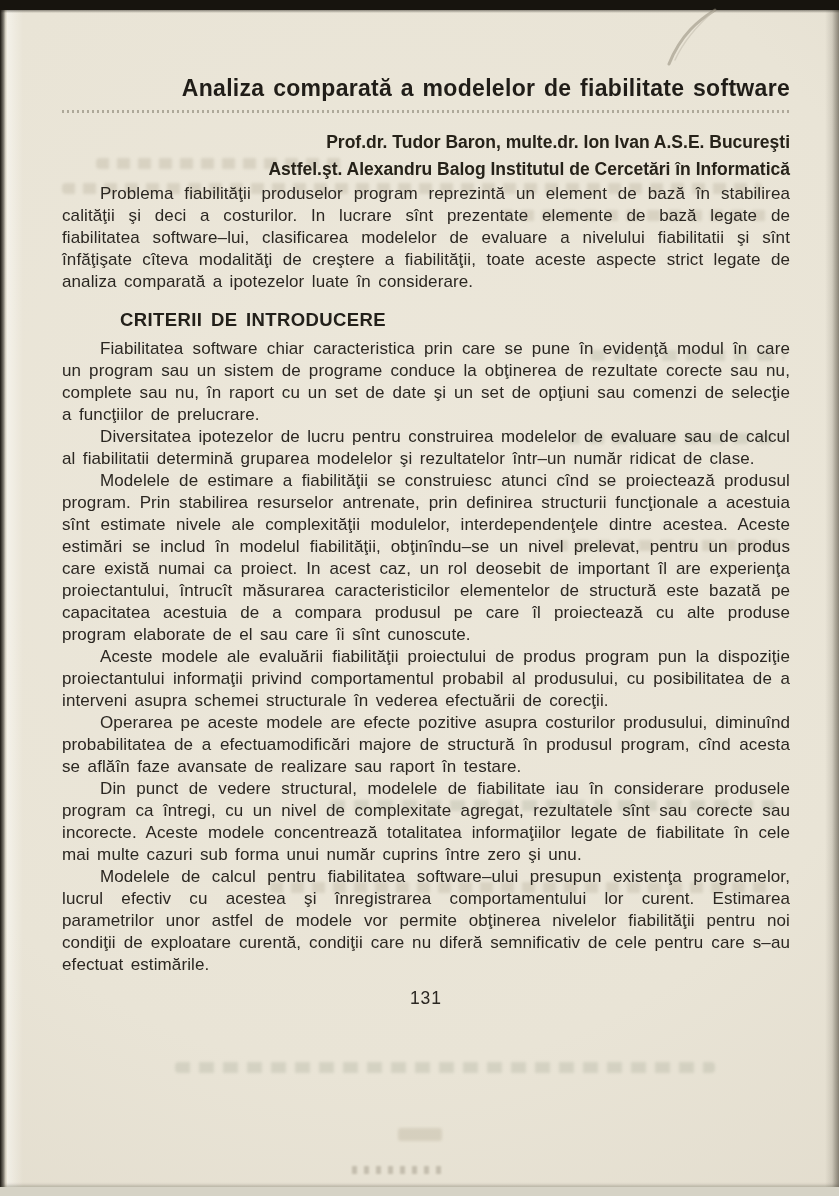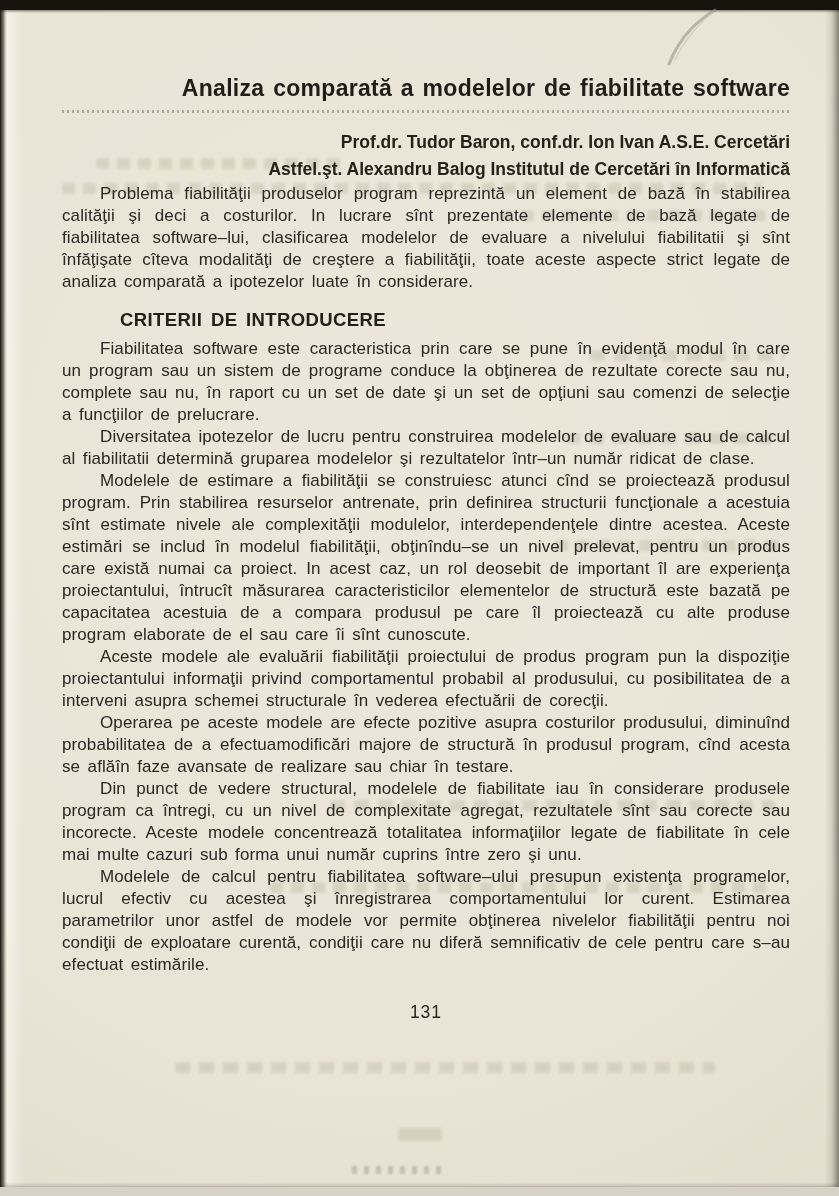--- a/index.html
+++ b/index.html
@@ -30,21 +30,21 @@
   .page{position:absolute;top:10px;left:0;right:0;bottom:0;padding:64px 49px 0 62px;color:#2b2722;}
   .title{margin:0;font-size:23px;line-height:1.25;font-weight:bold;text-align:right;
     color:#201d18;letter-spacing:.3px;word-spacing:2px;}
   .rule{margin-top:7px;height:3px;opacity:.75;filter:blur(.4px);
     background:repeating-linear-gradient(90deg,rgba(110,104,88,.65) 0 2px,rgba(110,104,88,0) 2px 5px);}
   .authors{margin-top:16px;text-align:right;font-weight:bold;font-size:17.5px;line-height:27px;color:#262219;}
   .heading{margin:15px 0 7px 58px;font-size:18.5px;line-height:23px;font-weight:bold;
     letter-spacing:.4px;word-spacing:3px;color:#23201a;}
   .body p{margin:0;font-size:17px;line-height:22px;text-align:justify;text-indent:38px;
     word-spacing:2.6px;letter-spacing:.1px;}
-  .pagenum{margin-top:26px;text-align:center;font-size:17.5px;letter-spacing:1px;color:#2b2722;}
+  .pagenum{margin-top:12px;text-align:center;font-size:17.5px;letter-spacing:1px;color:#2b2722;}
 
   
   .ghost{position:absolute;height:11px;border-radius:4px;opacity:.16;filter:blur(1.6px);
     background:repeating-linear-gradient(90deg,#7d7256 0 13px,rgba(125,114,86,0) 13px 21px);}
   .ghost.g-green{background:repeating-linear-gradient(90deg,#6f7a62 0 15px,rgba(111,122,98,0) 15px 24px);}
   .footer-smudge{position:absolute;left:352px;top:1166px;width:96px;height:8px;opacity:.28;filter:blur(1px);
     background:repeating-linear-gradient(90deg,#6d6450 0 5px,rgba(109,100,80,0) 5px 12px);}
   .pagenum-ghost{position:absolute;left:398px;top:1128px;width:44px;height:13px;opacity:.18;filter:blur(1.5px);
     background:#8a7d5e;border-radius:3px;}
 </style>
@@ -62,33 +62,33 @@
   <div class="ghost g-green" style="left:330px;top:800px;width:445px;"></div>
   <div class="ghost" style="left:270px;top:882px;width:500px;"></div>
   <div class="ghost g-green" style="left:175px;top:1062px;width:540px;"></div>
   <div class="pagenum-ghost"></div>
   <div class="footer-smudge"></div>
 
   <div class="page">
     <h1 class="title">Analiza comparată a modelelor de fiabilitate software</h1>
     <div class="rule"></div>
     <div class="authors">
-      <div>Prof.dr. Tudor Baron, conf.dr. Ion Ivan A.S.E. Cercetări</div>
+      <div>Prof.dr. Tudor Baron, multe.dr. Ion Ivan A.S.E. Bucureşti</div>
       <div>Astfel.şt. Alexandru Balog Institutul de Cercetări în Informatică</div>
     </div>
 
     <div class="body">
       <p>Problema fiabilităţii produselor program reprezintă un element de bază în stabilirea calităţii şi deci a costurilor. In lucrare sînt prezentate elemente de bază legate de fiabilitatea software–lui, clasificarea modelelor de evaluare a nivelului fiabilitatii şi sînt înfăţişate cîteva modalităţi de creştere a fiabilităţii, toate aceste aspecte strict legate de analiza comparată a ipotezelor luate în considerare.</p>
 
       <h2 class="heading">CRITERII DE INTRODUCERE</h2>
-      <p>Fiabilitatea software este caracteristica prin care se pune în evidenţă modul în care un program sau un sistem de programe conduce la obţinerea de rezultate corecte sau nu, complete sau nu, în raport cu un set de date şi un set de opţiuni sau comenzi de selecţie a funcţiilor de prelucrare.</p>
+      <p>Fiabilitatea software chiar caracteristica prin care se pune în evidenţă modul în care un program sau un sistem de programe conduce la obţinerea de rezultate corecte sau nu, complete sau nu, în raport cu un set de date şi un set de opţiuni sau comenzi de selecţie a funcţiilor de prelucrare.</p>
       <p>Diversitatea ipotezelor de lucru pentru construirea modelelor de evaluare sau de calcul al fiabilitatii determină gruparea modelelor şi rezultatelor într–un număr ridicat de clase.</p>
       <p>Modelele de estimare a fiabilităţii se construiesc atunci cînd se proiectează produsul program. Prin stabilirea resurselor antrenate, prin definirea structurii funcţionale a acestuia sînt estimate nivele ale complexităţii modulelor, interdependenţele dintre acestea. Aceste estimări se includ în modelul fiabilităţii, obţinîndu–se un nivel prelevat, pentru un produs care există numai ca proiect. In acest caz, un rol deosebit de important îl are experienţa proiectantului, întrucît măsurarea caracteristicilor elementelor de structură este bazată pe capacitatea acestuia de a compara produsul pe care îl proiectează cu alte produse program elaborate de el sau care îi sînt cunoscute.</p>
       <p>Aceste modele ale evaluării fiabilităţii proiectului de produs program pun la dispoziţie proiectantului informaţii privind comportamentul probabil al produsului, cu posibilitatea de a interveni asupra schemei structurale în vederea efectuării de corecţii.</p>
-      <p>Operarea pe aceste modele are efecte pozitive asupra costurilor produsului, diminuînd probabilitatea de a efectuamodificări majore de structură în produsul program, cînd acesta se aflăîn faze avansate de realizare sau chiar în testare.</p>
+      <p>Operarea pe aceste modele are efecte pozitive asupra costurilor produsului, diminuînd probabilitatea de a efectuamodificări majore de structură în produsul program, cînd acesta se aflăîn faze avansate de realizare sau raport în testare.</p>
       <p>Din punct de vedere structural, modelele de fiabilitate iau în considerare produsele program ca întregi, cu un nivel de complexitate agregat, rezultatele sînt sau corecte sau incorecte. Aceste modele concentrează totalitatea informaţiilor legate de fiabilitate în cele mai multe cazuri sub forma unui număr cuprins între zero şi unu.</p>
       <p>Modelele de calcul pentru fiabilitatea software–ului presupun existenţa programelor, lucrul efectiv cu acestea şi înregistrarea comportamentului lor curent. Estimarea parametrilor unor astfel de modele vor permite obţinerea nivelelor fiabilităţii pentru noi condiţii de exploatare curentă, condiţii care nu diferă semnificativ de cele pentru care s–au efectuat estimările.</p>
     </div>
 
     <div class="pagenum">131</div>
   </div>
 
   <div class="edge-left"></div>
   <div class="edge-left-highlight"></div>
   <div class="edge-right"></div>

